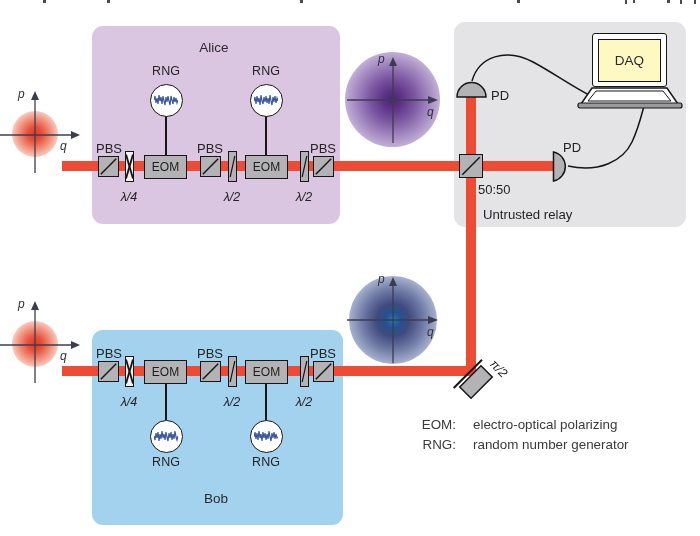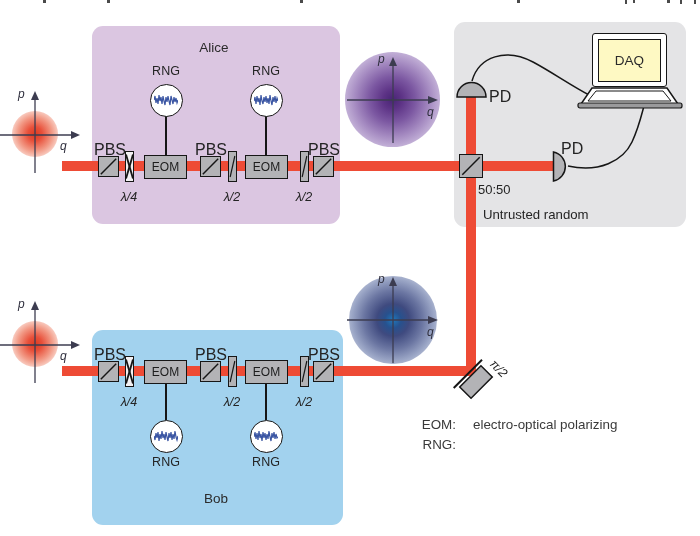--- a/index.html
+++ b/index.html
@@ -6,21 +6,21 @@
   #canvas{
     position:relative;width:700px;height:536px;background:#ffffff;overflow:hidden;
     font-family:"Liberation Sans", sans-serif;color:#222;
   }
   .panel{position:absolute;border-radius:11px;}
   #alice-panel{left:92px;top:26px;width:248px;height:198px;background:#dbc6e1;}
   #bob-panel{left:92px;top:330px;width:251px;height:195px;background:#a2d2ee;}
   #relay-panel{left:454px;top:22px;width:232px;height:205px;background:#e4e4e6;}
   .beam{position:absolute;background:#ee4b35;}
   .panel-title{position:absolute;font-size:13.5px;color:#2b2b2b;text-align:center;}
-  .lbl{position:absolute;font-size:16px;color:#242424;text-align:center;white-space:nowrap;}
+  .lbl{position:absolute;font-size:13px;color:#242424;text-align:center;white-space:nowrap;}
   .lbl-italic{font-style:italic;}
   .cube{position:absolute;width:21px;height:21px;background:#b3b3b6;border:1.5px solid #161616;box-sizing:border-box;}
   .cube svg,.plate svg{display:block;width:100%;height:100%;}
   .plate{position:absolute;width:9px;height:31px;border:1.5px solid #161616;box-sizing:border-box;}
   .plate-quarter{background:#f3f1f3;}
   .plate-half{background:#b3b3b6;}
   .eom{position:absolute;width:43px;height:24px;background:#b3b3b6;border:1.5px solid #161616;box-sizing:border-box;
        display:flex;align-items:center;justify-content:center;font-size:12px;color:#1d1d1d;}
   .rng-circle{position:absolute;width:33px;height:33px;border-radius:50%;background:#ffffff;border:1.5px solid #161616;
        box-sizing:border-box;display:flex;align-items:center;justify-content:center;}
@@ -249,21 +249,21 @@
     <path d="M1.5,2 A14.8,14.8 0 0 1 1.5,31 Z" fill="#b3b3b6" stroke="#161616" stroke-width="1.5"></path>
   </svg>
   <div class="lbl" style="left:561px;top:140px;width:22px;">PD</div>
 
   <div class="cube" style="left:459px;top:154px;width:24px;height:24px;">
       <svg viewBox="0 0 24 24">
         <line x1="2.5" y1="21.5" x2="21.5" y2="2.5" stroke="#161616" stroke-width="1.6"></line>
       </svg>
     </div>
   <div class="lbl" style="left:478px;top:182px;width:36px;font-size:13px;text-align:left;">50:50</div>
-  <div class="lbl" style="left:483px;top:207px;width:110px;font-size:13.2px;text-align:left;">Untrusted random</div>
+  <div class="lbl" style="left:483px;top:207px;width:110px;font-size:13.2px;text-align:left;">Untrusted relay</div>
 
   <div id="daq-screen">
     <div id="daq-screen-inner">DAQ</div>
   </div>
   <svg style="position:absolute;left:576px;top:86px;" width="110" height="26">
     <polygon points="16,2 91,2 102,18 5,18" fill="#ffffff" stroke="#161616" stroke-width="1.5"></polygon>
     <polygon points="20,5 87,5 95,15 12,15" fill="none" stroke="#161616" stroke-width="1"></polygon>
     <rect x="2" y="17" width="104" height="5" rx="2" fill="#9a9a9c" stroke="#161616" stroke-width="1.2"></rect>
   </svg>
 
@@ -273,16 +273,17 @@
     <text x="52" y="26" font-size="12.5" font-style="italic" fill="#242424" transform="rotate(45 52 22)">π/2</text>
   </svg>
 
   <div class="legend">
     <div class="legend-row">
       <span class="legend-term">EOM:</span>
       <span class="legend-def">electro-optical polarizing</span>
     </div>
     <div class="legend-row">
       <span class="legend-term">RNG:</span>
+      <span class="legend-def">random number generator</span>
     </div>
   </div>
 
 </div>
 
 </body></html>

